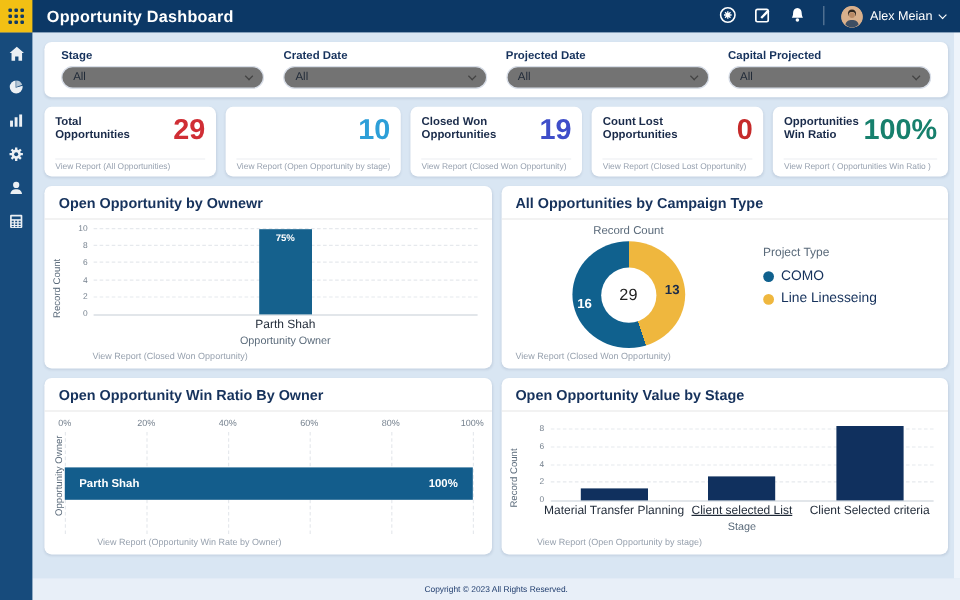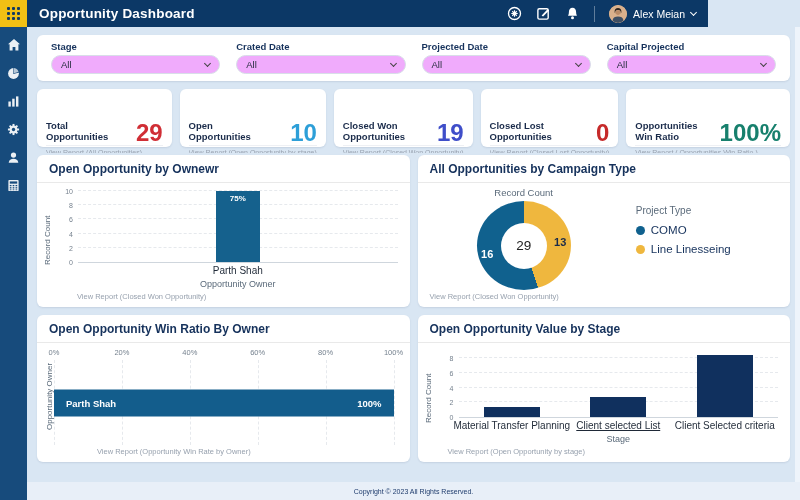--- a/index.html
+++ b/index.html
@@ -1,27 +1,27 @@
 <!DOCTYPE html>
 <html><head>
 <meta charset="utf-8">
 <style>
   * { box-sizing: border-box; margin: 0; padding: 0; }
   html,body { width:800px; height:500px; overflow:hidden;
     font-family:"Liberation Sans", sans-serif; background:#d9e6f3; }
 
   
-  .topbar { position:absolute; top:0; left:0; width:708px; height:27px;
+  .topbar { position:absolute; top:0; left:0; width:800px; height:27px;
     background:#0c3866; display:flex; align-items:center; z-index:5; }
   .waffle { width:27px; height:27px; background:#f2c014; flex:none;
     display:flex; align-items:center; justify-content:center; cursor:pointer; }
   .waffle-grid { display:grid; grid-template-columns:repeat(3,3px); gap:2px; }
   .waffle-grid i { width:3px; height:3px; background:#123a63; border-radius:1px; }
   .tb-title { color:#fff; font-size:13.5px; font-weight:bold; margin-left:12px; letter-spacing:.2px; }
-  .tb-right { margin-left:auto; display:flex; align-items:center; gap:14px; padding-right:12px; }
+  .tb-right { margin-left:auto; display:flex; align-items:flex-start; gap:14px; padding-right:12px; }
   .tb-icon { width:15px; height:15px; display:flex; cursor:pointer; }
   .tb-divider { width:1px; height:16px; background:rgba(255,255,255,.35); }
   .tb-user { display:flex; align-items:center; gap:6px; cursor:pointer; }
   .avatar { width:18px; height:18px; border-radius:50%; background:#d9b08c; overflow:hidden; flex:none; }
   .tb-name { color:#fff; font-size:10.5px; }
   .chev { width:5px; height:5px; border-right:1.5px solid #fff; border-bottom:1.5px solid #fff;
     transform:rotate(45deg); margin-top:-3px; }
 
   
   .sidebar { position:absolute; top:27px; left:0; bottom:0; width:27px;
@@ -31,29 +31,29 @@
 
   
   .main { position:absolute; top:27px; left:27px; right:0; bottom:18px;
     padding:8px 10px 0 10px; }
   .card { background:#fff; border-radius:6px; box-shadow:0 1px 2px rgba(20,40,80,.10); }
 
   
   .filters { display:grid; grid-template-columns:repeat(4,1fr); gap:16px;
     padding:6px 14px 9px; height:46px; }
   .f-label { font-size:9.5px; font-weight:bold; color:#16325c; margin-bottom:3px; }
-  .f-select { height:19px; border:1px solid #d8dee8; border-radius:12px; background:#f0abfc;
+  .f-select { height:19px; border:1px solid #d8dee8; border-radius:12px; background:#737373;
     display:flex; align-items:center; justify-content:space-between; padding:0 9px;
     font-size:9.5px; color:#1f2937; cursor:pointer; }
   .f-select .chev { border-color:#444; }
 
   
   .kpis { display:grid; grid-template-columns:repeat(5,1fr); gap:8px; margin-top:8px; }
   .kpi { height:58px; display:flex; flex-direction:column; padding:7px 9px 0; }
-  .kpi-top { display:flex; align-items:flex-start; gap:22px; flex:1;margin-top:24px; }
+  .kpi-top { display:flex; align-items:flex-start; gap:4px; flex:1; }
   .kpi-title { font-size:9.5px; font-weight:bold; color:#1a2b4a; line-height:1.18; max-width:62%; }
   .kpi-value { flex:1; text-align:right; font-size:24px; font-weight:bold; line-height:1.05; }
   .kpi-link { border-top:1px solid #eef0f4; font-size:7px; color:#98a2b0;
     padding:3px 0 4px; white-space:nowrap; overflow:hidden; cursor:pointer; }
 
   
   .charts { display:grid; grid-template-columns:1fr 1fr; grid-template-rows:152px 147px;
     gap:8px; margin-top:8px; }
   .panel { display:flex; flex-direction:column; overflow:hidden; }
   .panel-h { font-size:12px; font-weight:bold; color:#16325c; padding:7px 12px 6px;
@@ -257,35 +257,34 @@
   <div class="kpis" id="kpis">
       <div class="card kpi">
         <div class="kpi-top">
           <div class="kpi-title">Total Opportunities</div>
           <div class="kpi-value" style="color: rgb(208, 46, 53);">29</div>
         </div>
         <div class="kpi-link">View Report (All Opportunities)</div>
       </div>
       <div class="card kpi">
         <div class="kpi-top">
-          <div class="kpi-title">Open Opportunities</div>
           <div class="kpi-value" style="color: rgb(45, 159, 216);">10</div>
         </div>
         <div class="kpi-link">View Report (Open Opportunity by stage)</div>
       </div>
       <div class="card kpi">
         <div class="kpi-top">
           <div class="kpi-title">Closed Won Opportunities</div>
           <div class="kpi-value" style="color: rgb(63, 78, 201);">19</div>
         </div>
         <div class="kpi-link">View Report (Closed Won Opportunity)</div>
       </div>
       <div class="card kpi">
         <div class="kpi-top">
-          <div class="kpi-title">Closed Lost Opportunities</div>
+          <div class="kpi-title">Count Lost Opportunities</div>
           <div class="kpi-value" style="color: rgb(198, 42, 42);">0</div>
         </div>
         <div class="kpi-link">View Report (Closed Lost Opportunity)</div>
       </div>
       <div class="card kpi">
         <div class="kpi-top">
           <div class="kpi-title">Opportunities Win Ratio</div>
           <div class="kpi-value" style="color: rgb(23, 128, 109);">100%</div>
         </div>
         <div class="kpi-link">View Report ( Opportunities Win Ratio )</div>
@@ -372,21 +371,21 @@
                 <div class="grid-v" style="left: 80%;"></div>
                 <div class="grid-v" style="left: 100%;"></div>
                 <div class="hbar" style="left: 0px; width: 100%; background: rgb(19, 93, 140);">
                   <span>Parth Shah</span>
                   <span>100%</span>
                 </div>
               </div>
             </div>
           </div>
         </div>
-        <div class="panel-link" style="padding-left: 60px;">View Report (Opportunity Win Rate by Owner)</div>
+        <div class="panel-link" style="padding-left: 44px;">View Report (Opportunity Win Rate by Owner)</div>
       </div>
       <div class="card panel">
         <div class="panel-h">Open Opportunity Value by Stage</div>
         <div class="panel-body">
           <div class="vb-wrap">
             <div class="rot-label">Record Count</div>
             <div class="vb-col">
               <div class="vb-plot">
                 <span class="ytick" style="bottom: 0%;">0</span>
                 <div class="grid-h" style="bottom: 22.2222%;"></div>

